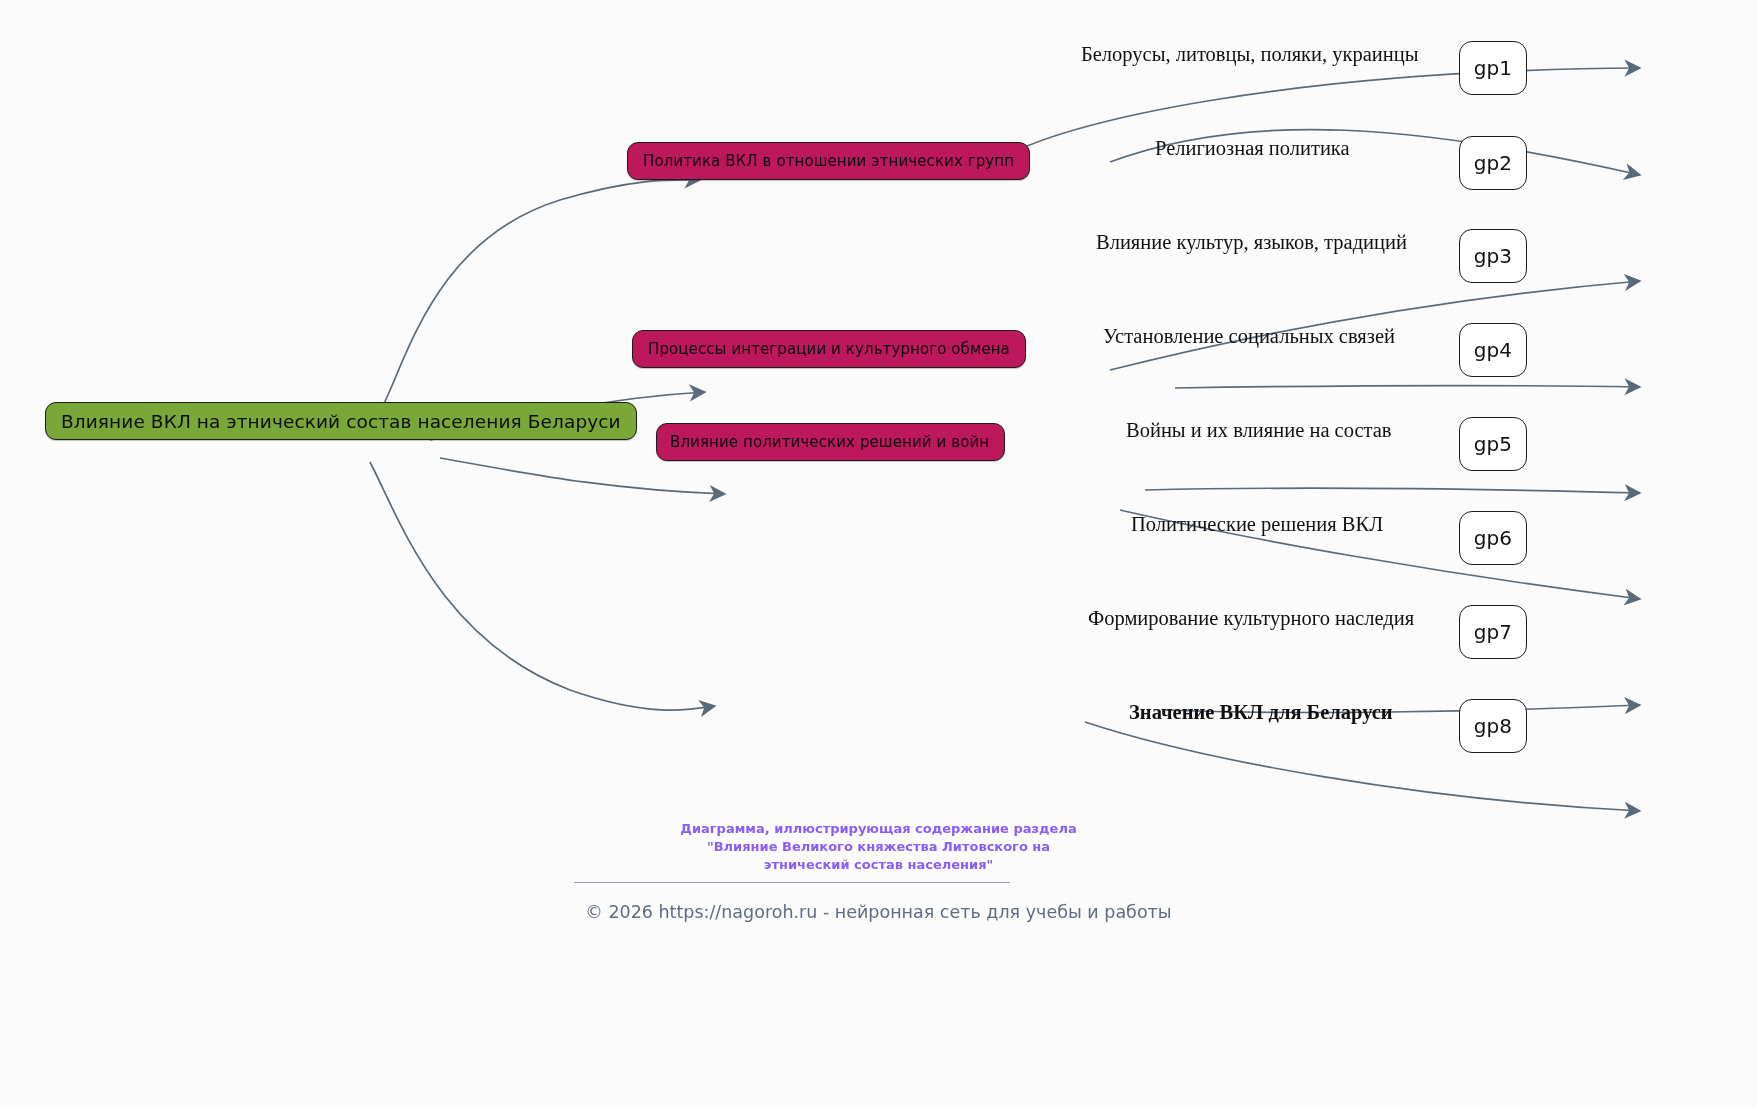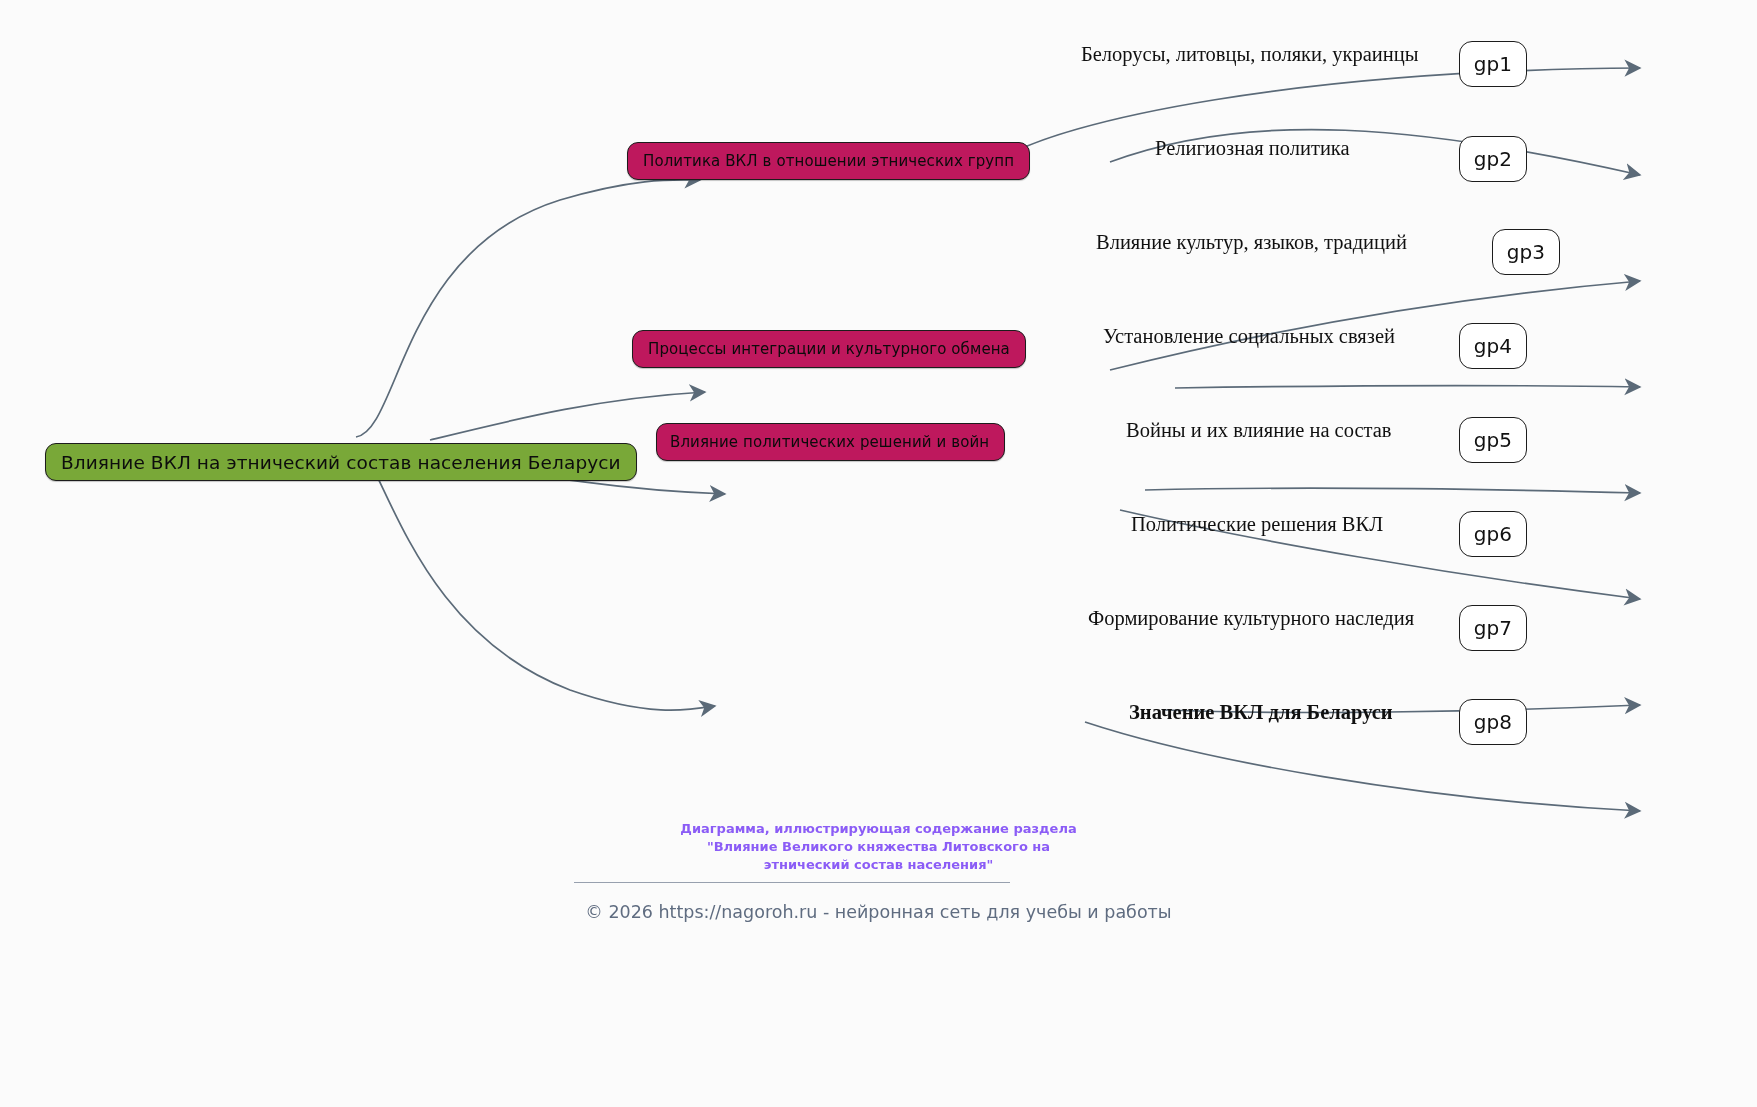--- a/index.html
+++ b/index.html
@@ -54,21 +54,21 @@
     font-size: 15px;
     padding: 0 15px;
     height: 38px;
     box-shadow: 0 1px 1px rgba(0,0,0,.22);
   }
   .node-leaf {
     background: #ffffff;
     color: #111111;
     font-size: 20px;
     width: 68px;
-    height: 46px;
+    height: 54px;
     border-radius: 13px;
     border: 1.4px solid #1c1c1c;
   }
   .edge-label {
     position: absolute;
     font-family: "Liberation Serif", serif;
     font-size: 20.5px;
     color: #101010;
     white-space: nowrap;
     text-align: center;
@@ -125,21 +125,21 @@
       <path d="M 1175,388 C 1300,386 1460,384 1640,387"></path>
 
       <path d="M 1145,490 C 1270,487 1450,488 1640,493"></path>
       <path d="M 1120,510 C 1250,540 1450,575 1640,599"></path>
 
       <path d="M 1165,710 C 1290,715 1480,712 1640,705"></path>
       <path d="M 1085,722 C 1200,760 1420,800 1640,811"></path>
     </g>
   </svg>
 
-  <div class="node node-root" style="left:45px; top:443px;">
+  <div class="node node-root" style="left:45px; top:402px;">
     <span>Влияние ВКЛ на этнический состав населения Беларуси</span>
   </div>
 
   <div class="node node-branch" style="left:627px; top:142px;">
     <span>Политика ВКЛ в отношении этнических групп</span>
   </div>
 
   <div class="node node-branch" style="left:632px; top:330px;">
     <span>Процессы интеграции и культурного обмена</span>
   </div>
@@ -148,21 +148,21 @@
     <span>Влияние политических решений и войн</span>
   </div>
 
 
   <div class="node node-leaf" style="left:1459px; top:41px;">
     <span>gp1</span>
   </div>
   <div class="node node-leaf" style="left:1459px; top:136px;">
     <span>gp2</span>
   </div>
-  <div class="node node-leaf" style="left:1459px; top:229px;margin-left:33px;">
+  <div class="node node-leaf" style="left:1459px; top:229px;">
     <span>gp3</span>
   </div>
   <div class="node node-leaf" style="left:1459px; top:323px;">
     <span>gp4</span>
   </div>
   <div class="node node-leaf" style="left:1459px; top:417px;">
     <span>gp5</span>
   </div>
   <div class="node node-leaf" style="left:1459px; top:511px;">
     <span>gp6</span>

